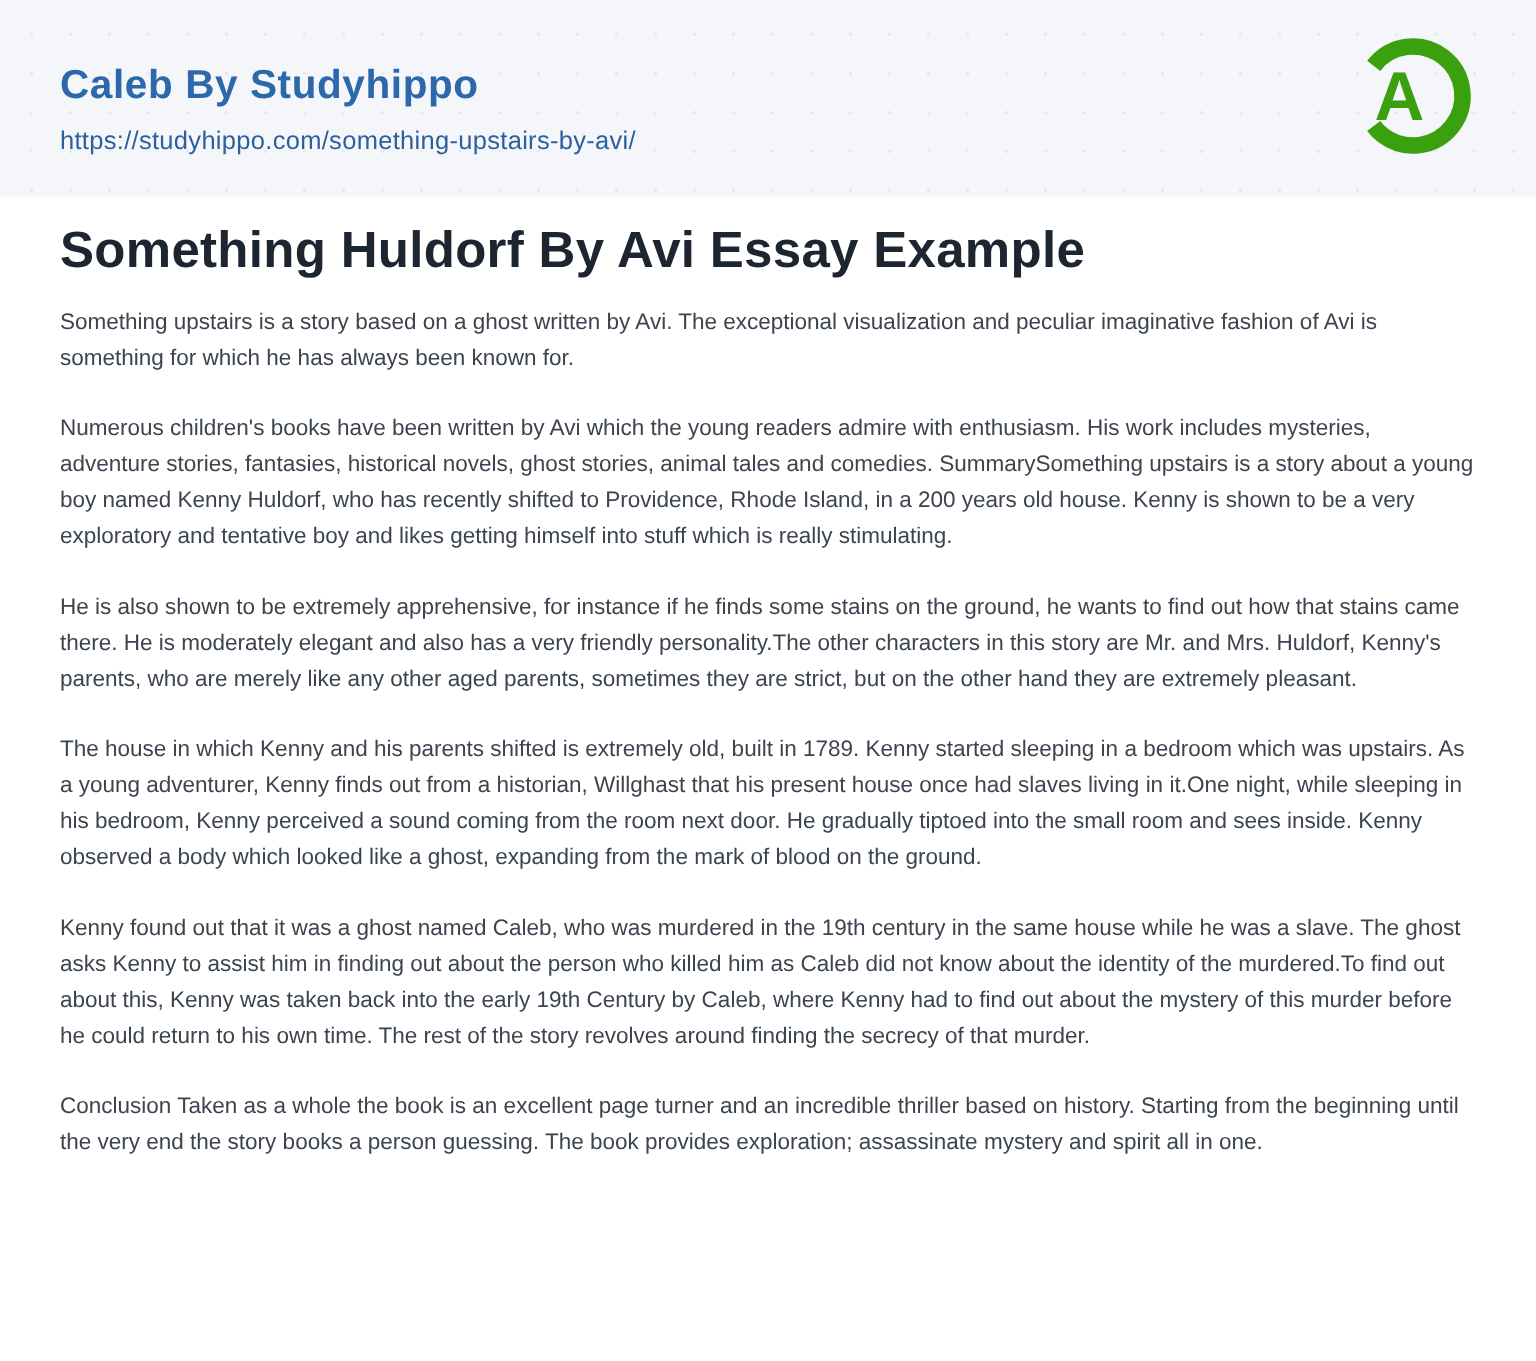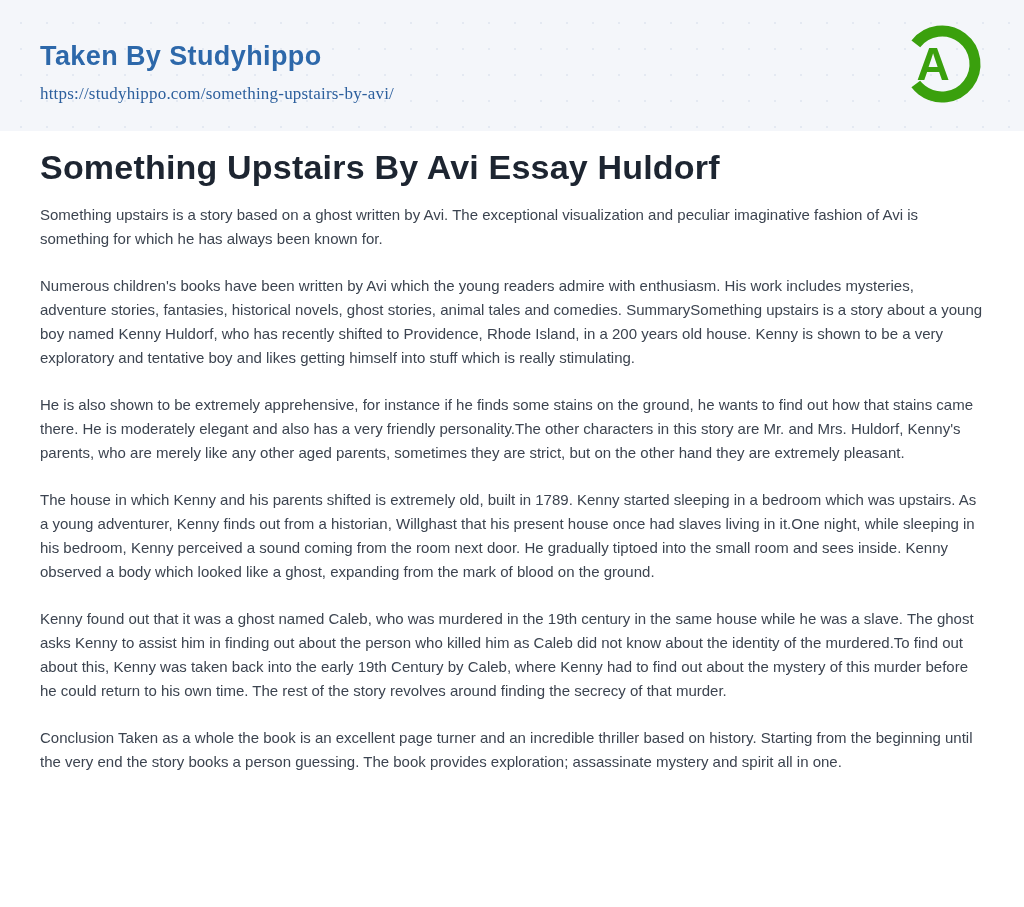--- a/index.html
+++ b/index.html
@@ -29,21 +29,20 @@
     letter-spacing: 0.4px;
     color: #2d68aa;
   }
   .site-url {
     margin-top: 12px;
     font-size: 17px;
     letter-spacing: 0.2px;
     color: #2c5f9d;
     text-decoration: none;
     display: inline-block;
-    font-family: Liberation Serif, serif;
   }
   .logo {
     position: absolute;
     top: 14px;
     right: 36px;
     width: 92px;
     height: 100px;
   }
 
   
@@ -62,34 +61,34 @@
     max-width: 946px;
     font-size: 15px;
     line-height: 24px;
     color: #3c4450;
   }
 </style>
 </head>
 <body>
 
 <div class="header">
-  <div class="site-title">Taken By Studyhippo</div>
+  <div class="site-title">Caleb By Studyhippo</div>
   <a class="site-url">https://studyhippo.com/something-upstairs-by-avi/</a>
 
   <div class="logo">
     <svg width="92" height="100" viewBox="0 0 92 100" aria-hidden="true">
 
       <circle cx="46" cy="50" r="33" fill="none" stroke="#3aa00d" stroke-width="11" stroke-dasharray="164 43.3" transform="rotate(217.5 46 50)"></circle>
       <text x="37" y="66" font-family="Liberation Sans, sans-serif" font-size="46" font-weight="600" fill="#3aa00d" text-anchor="middle">A</text>
     </svg>
   </div>
 </div>
 
 <div class="article">
-  <h1 class="article-title">Something Upstairs By Avi Essay Huldorf</h1>
+  <h1 class="article-title">Something Huldorf By Avi Essay Example</h1>
 
   <p>Something upstairs is a story based on a ghost written by Avi. The exceptional visualization and peculiar imaginative fashion of Avi is something for which he has always been known for.</p>
   <p>Numerous children's books have been written by Avi which the young readers admire with enthusiasm. His work includes mysteries, adventure stories, fantasies, historical novels, ghost stories, animal tales and comedies. SummarySomething upstairs is a story about a young boy named Kenny Huldorf, who has recently shifted to Providence, Rhode Island, in a 200 years old house. Kenny is shown to be a very exploratory and tentative boy and likes getting himself into stuff which is really stimulating.</p>
   <p>He is also shown to be extremely apprehensive, for instance if he finds some stains on the ground, he wants to find out how that stains came there. He is moderately elegant and also has a very friendly personality.The other characters in this story are Mr. and Mrs. Huldorf, Kenny's parents, who are merely like any other aged parents, sometimes they are strict, but on the other hand they are extremely pleasant.</p>
   <p>The house in which Kenny and his parents shifted is extremely old, built in 1789. Kenny started sleeping in a bedroom which was upstairs. As a young adventurer, Kenny finds out from a historian, Willghast that his present house once had slaves living in it.One night, while sleeping in his bedroom, Kenny perceived a sound coming from the room next door. He gradually tiptoed into the small room and sees inside. Kenny observed a body which looked like a ghost, expanding from the mark of blood on the ground.</p>
   <p>Kenny found out that it was a ghost named Caleb, who was murdered in the 19th century in the same house while he was a slave. The ghost asks Kenny to assist him in finding out about the person who killed him as Caleb did not know about the identity of the murdered.To find out about this, Kenny was taken back into the early 19th Century by Caleb, where Kenny had to find out about the mystery of this murder before he could return to his own time. The rest of the story revolves around finding the secrecy of that murder.</p>
   <p>Conclusion Taken as a whole the book is an excellent page turner and an incredible thriller based on history. Starting from the beginning until the very end the story books a person guessing. The book provides exploration; assassinate mystery and spirit all in one.</p>
 </div>
 
 </body></html>

